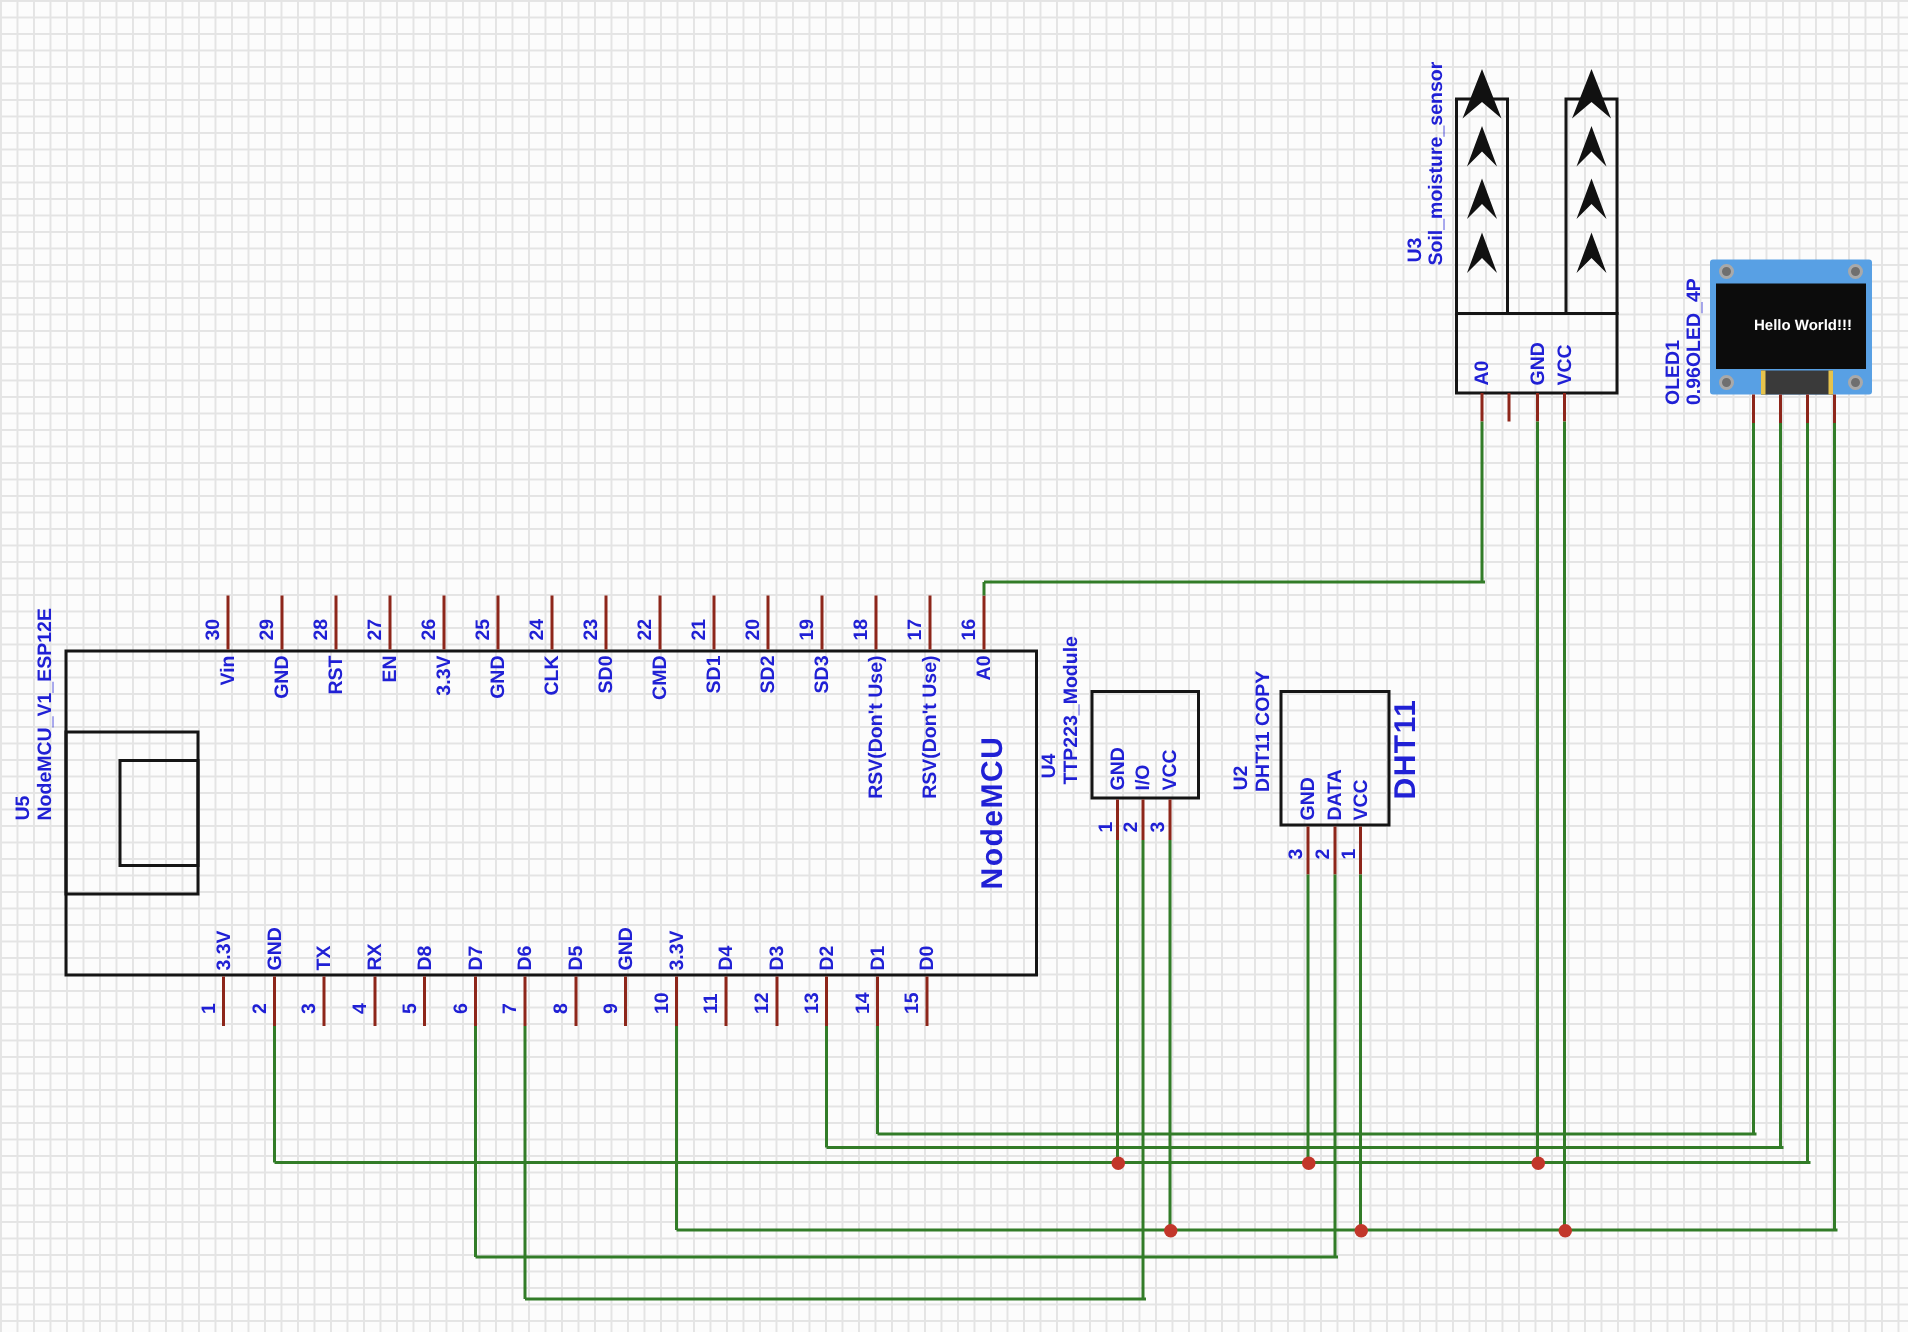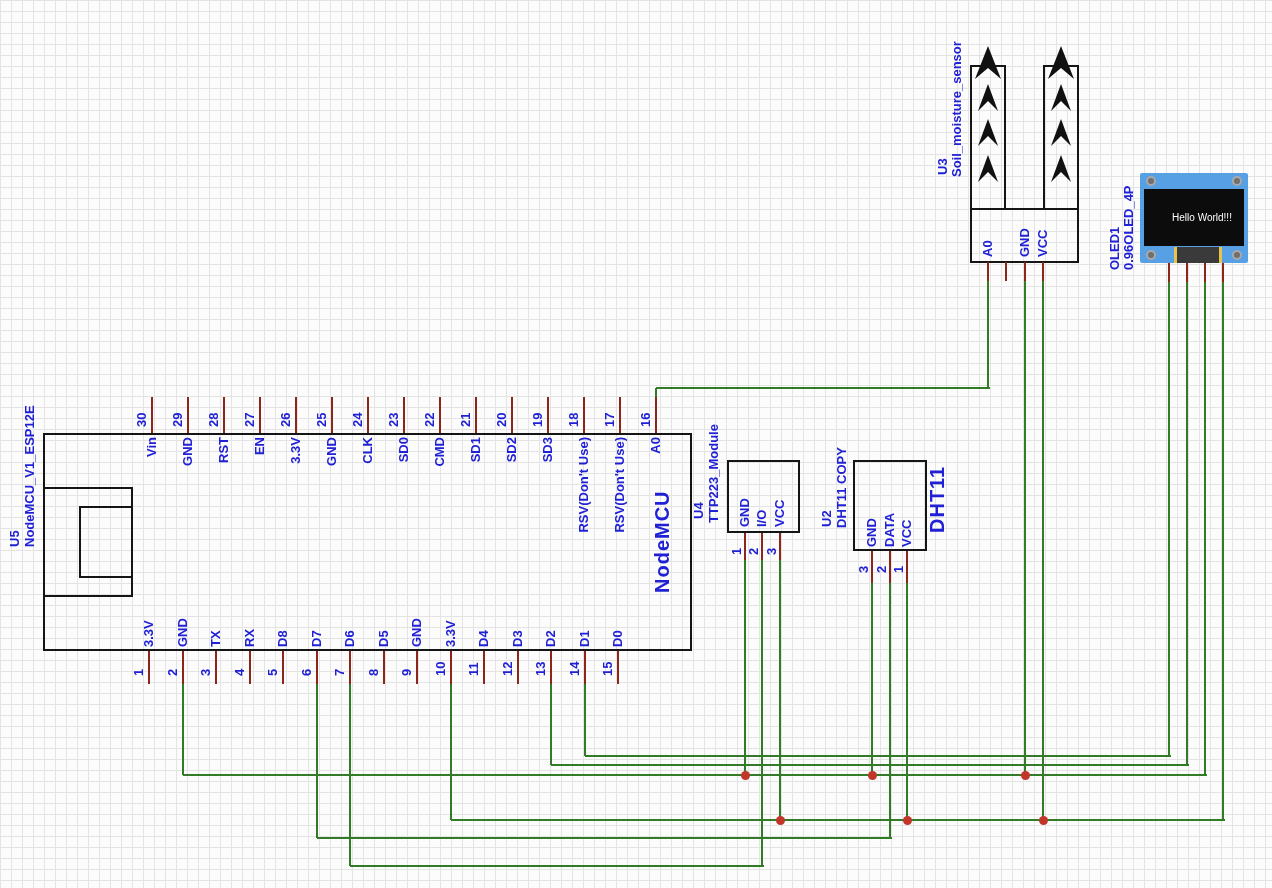--- a/index.html
+++ b/index.html
@@ -20,21 +20,21 @@
     font-size:13px;line-height:14px;font-weight:bold;
     transform-origin:0 0;transform:rotate(-90deg);
   }
   .vt-end{transform:rotate(-90deg) translateX(-100%);}
   .vt-big{font-size:20px;line-height:21px;letter-spacing:1px;}
   
   .oled-board{position:absolute;background:#58a0e4;border-radius:2px;}
   .oled-screw{position:absolute;width:10px;height:10px;border-radius:50%;
     background:#6f6f6f;border:2px solid #a9a9a9;box-sizing:border-box;}
   .oled-screen{position:absolute;background:#0c0c0c;display:flex;align-items:center;justify-content:center;}
-  .oled-screen span{color:#fff;font-size:10px;font-weight:normal;padding-left:16px;}
+  .oled-screen span{color:#fff;font-size:10px;font-weight:bold;padding-left:16px;}
   .oled-conn{position:absolute;background:#3a3a3a;
     border-left:3px solid #e6c34c;border-right:3px solid #e6c34c;box-sizing:border-box;}
 </style>
 </head>
 <body>
 
 <div id="canvas">
 
   <div class="box" style="left:43px;top:433px;width:649px;height:218px"></div>
   <div class="box" style="left:43px;top:487px;width:90px;height:110px"></div>

